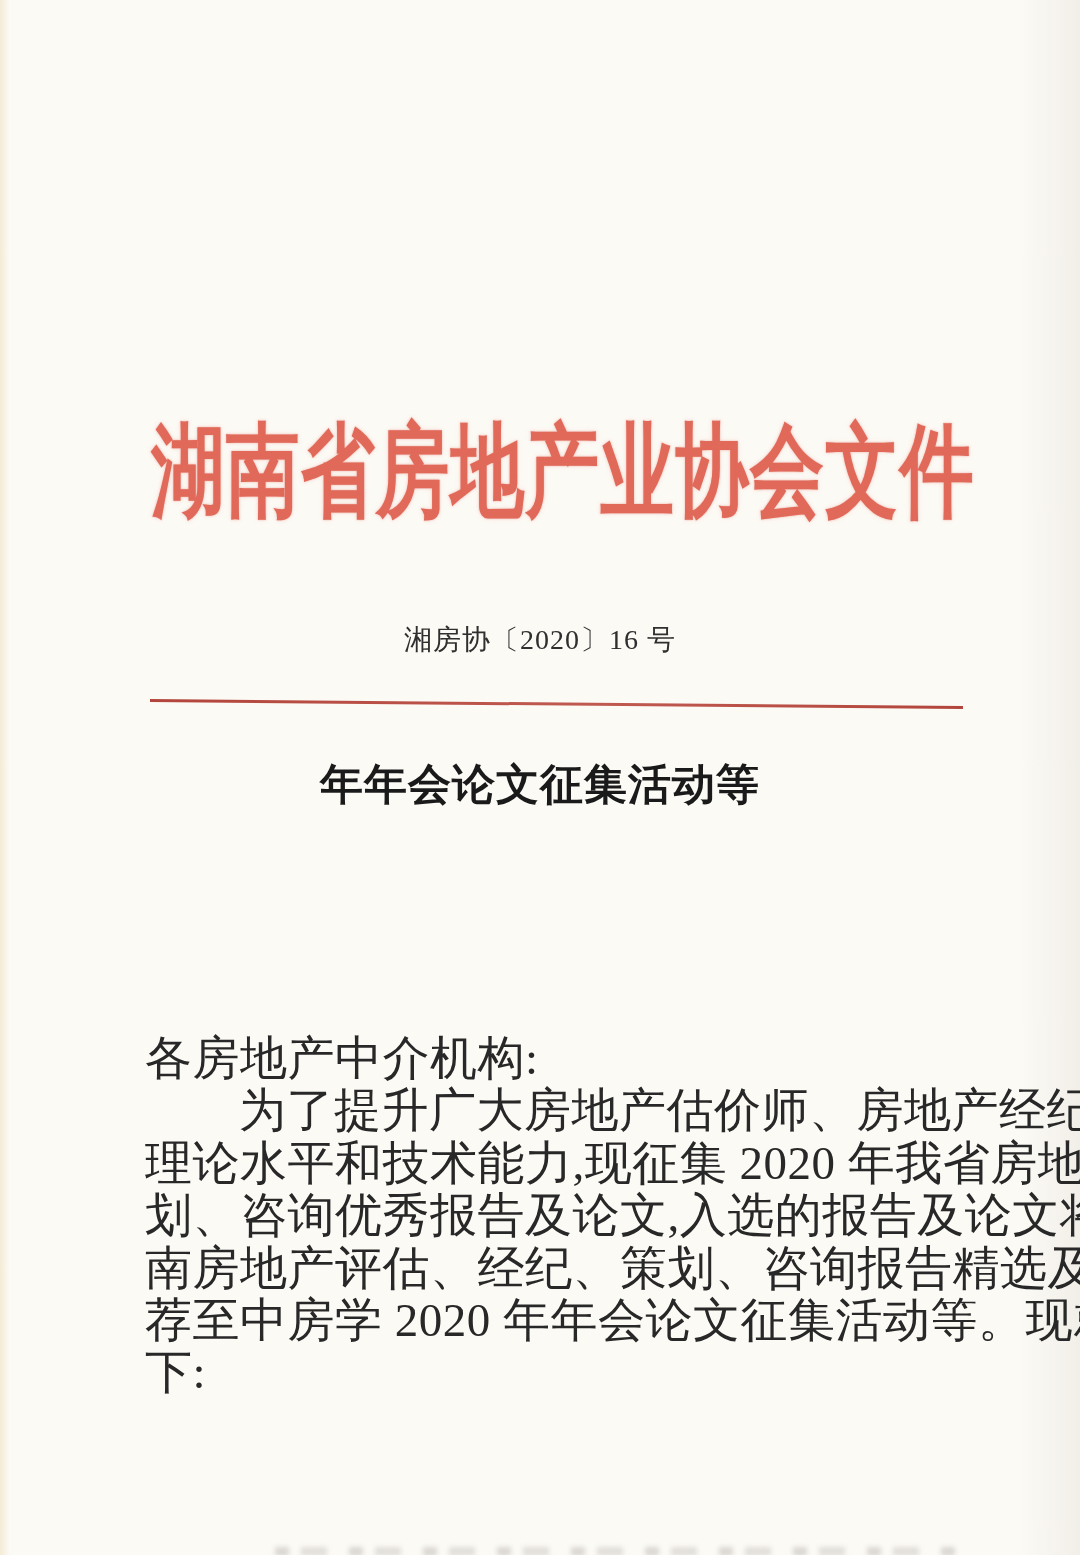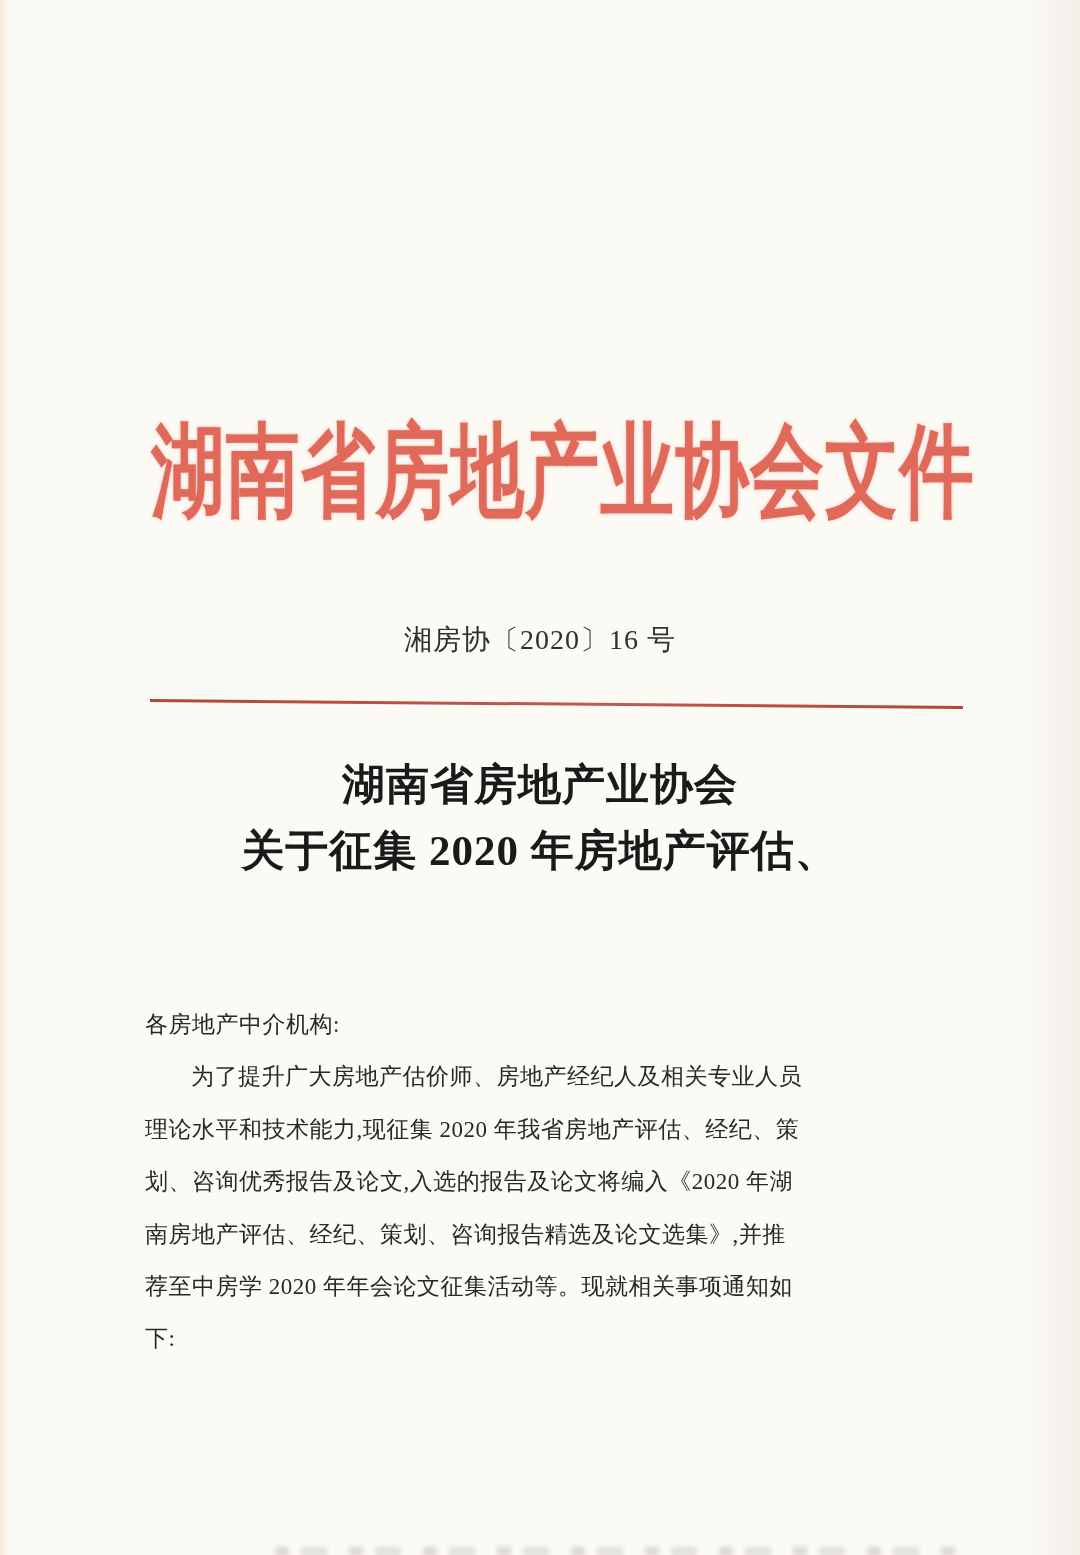--- a/index.html
+++ b/index.html
@@ -57,22 +57,22 @@
   .doc-title{
     position:absolute;top:752px;left:0;right:0;
     text-align:center;
     font-size:43px;line-height:66px;
     font-weight:bold;
     color:var(--heading_ink);
     letter-spacing:1px;
   }
   .doc-title .t-line{white-space:nowrap;}
   .body-text{
-    position:absolute;top:999px;left:145px;width:802px;
-    font-size:23px;line-height:52.4px;
+    position:absolute;top:1032px;left:145px;width:802px;
+    font-size:47px;line-height:52.4px;
     color:var(--body_ink);
     letter-spacing:.5px;
   }
   .body-text .line{white-space:nowrap;}
   .body-text .indent{padding-left:2em;}
   
   .cutoff{
     position:absolute;left:275px;top:1547px;width:690px;height:9px;
     background:repeating-linear-gradient(90deg,
       rgba(90,85,75,.38) 0 14px, rgba(90,85,75,0) 14px 26px,
@@ -89,22 +89,21 @@
   <div class="scan-edge"></div>
   <div class="scan-shade"></div>
 
   <div class="letterhead">湖南省房地产业协会文件</div>
 
   <div class="doc-number">湘房协〔2020〕16 号</div>
 
   <div class="red-rule"></div>
 
   <div class="doc-title">
-    <div class="t-line">湖南省房地产业协会</div>
-    <div class="t-line">关于征集 2020 年房地产评估、</div>
+    <div class="t-line">年年会论文征集活动等</div>
   </div>
 
   <div class="body-text">
     <div class="line">各房地产中介机构:</div>
     <div class="line indent">为了提升广大房地产估价师、房地产经纪人及相关专业人员</div>
     <div class="line">理论水平和技术能力,现征集 2020 年我省房地产评估、经纪、策</div>
     <div class="line">划、咨询优秀报告及论文,入选的报告及论文将编入《2020 年湖</div>
     <div class="line">南房地产评估、经纪、策划、咨询报告精选及论文选集》,并推</div>
     <div class="line">荐至中房学 2020 年年会论文征集活动等。现就相关事项通知如</div>
     <div class="line">下:</div>

